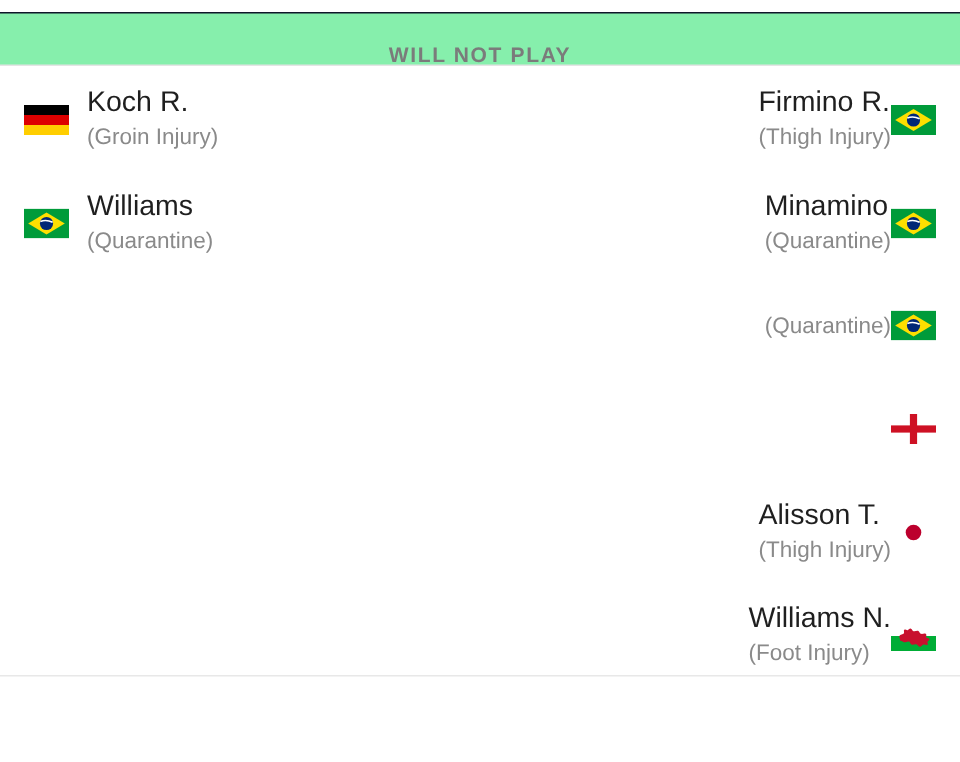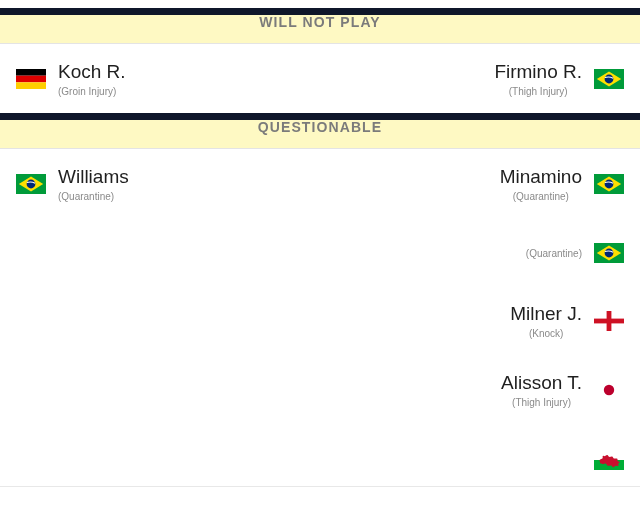--- a/index.html
+++ b/index.html
@@ -25,25 +25,25 @@
 
   
   .top-gap {
     height: 8px;
     background: #ffffff;
   }
 
   
   .section-header {
     height: 36px;
-    background: #fef9c3;
-    border-top: 7px solid #0f172a;
+    background: #86efac;
+    border-top: 1px solid #0f172a;
     border-bottom: 1px solid #e4e4e4;
     display: flex;
-    align-items: flex-start;
+    align-items: flex-end;
     justify-content: center;
     box-sizing: border-box;
   }
   .section-header-label {
     font-size: 14px;
     font-weight: bold;
     color: #7b7b7b;
     letter-spacing: 1.1px;
     text-transform: uppercase;
     line-height: 1;
@@ -80,30 +80,30 @@
   }
   .row-half.empty { visibility: hidden; }
 
   .player-text {
     display: flex;
     flex-direction: column;
     justify-content: center;
     line-height: 1.18;
   }
   .row-half.left .player-text { align-items: flex-start; margin-left: 12px; }
-  .row-half.right .player-text { align-items: center; margin-right: 12px; }
+  .row-half.right .player-text { align-items: flex-start; }
 
   .player-name {
     font-size: 19px;
     font-weight: normal;
     color: #1f1f1f;
     white-space: nowrap;
   }
   .player-status {
-    font-size: 10px;
+    font-size: 15px;
     color: #8a8a8a;
     white-space: nowrap;
     margin-top: 2px;
   }
 
   
   .flag {
     width: 30px;
     height: 20px;
     flex: 0 0 30px;
@@ -161,23 +161,20 @@
             <polygon points="15,2.6 27.2,10 15,17.4 2.8,10" fill="#FEDF00"></polygon>
             <circle cx="15" cy="10" r="4.4" fill="#002776"></circle>
             <path d="M10.9 8.6 Q15 7.1 19.1 9.2" stroke="#ffffff" stroke-width="1.1" fill="none"></path>
           </svg>
         </span>
       </div>
     </div>
 
   </div>
 
-  <div class="section-header">
-    <span class="section-header-label">QUESTIONABLE</span>
-  </div>
   <div class="section-body">
 
     <div class="player-row first-row">
       <div class="row-half left">
         <span class="flag">
           <svg viewBox="0 0 30 20">
             <rect width="30" height="20" fill="#009B3A"></rect>
             <polygon points="15,2.6 27.2,10 15,17.4 2.8,10" fill="#FEDF00"></polygon>
             <circle cx="15" cy="10" r="4.4" fill="#002776"></circle>
             <path d="M10.9 8.6 Q15 7.1 19.1 9.2" stroke="#ffffff" stroke-width="1.1" fill="none"></path>
@@ -217,24 +214,20 @@
             <circle cx="15" cy="10" r="4.4" fill="#002776"></circle>
             <path d="M10.9 8.6 Q15 7.1 19.1 9.2" stroke="#ffffff" stroke-width="1.1" fill="none"></path>
           </svg>
         </span>
       </div>
     </div>
 
     <div class="player-row">
       <div class="row-half left empty"></div>
       <div class="row-half right">
-        <span class="player-text">
-          <span class="player-name">Milner J.</span>
-          <span class="player-status">(Knock)</span>
-        </span>
         <span class="flag">
           <svg viewBox="0 0 30 20">
             <rect width="30" height="20" fill="#ffffff"></rect>
             <rect x="0" y="7.6" width="30" height="4.8" fill="#CE1124"></rect>
             <rect x="12.6" y="0" width="4.8" height="20" fill="#CE1124"></rect>
           </svg>
         </span>
       </div>
     </div>
 
@@ -250,20 +243,24 @@
             <rect width="30" height="20" fill="#ffffff"></rect>
             <circle cx="15" cy="10" r="5.2" fill="#BC002D"></circle>
           </svg>
         </span>
       </div>
     </div>
 
     <div class="player-row">
       <div class="row-half left empty"></div>
       <div class="row-half right">
+        <span class="player-text">
+          <span class="player-name">Williams N.</span>
+          <span class="player-status">(Foot Injury)</span>
+        </span>
         <span class="flag">
           <svg viewBox="0 0 30 20">
             <rect x="0" y="0" width="30" height="10" fill="#ffffff"></rect>
             <rect x="0" y="10" width="30" height="10" fill="#00AD36"></rect>
             <path d="M6 13.2 C6.4 11.6 5.2 11.2 5.6 10.1 C6.2 8.7 8 9.3 8.6 8.2
                      C9.1 7.3 8.1 6.5 8.9 5.9 C9.6 5.4 10.3 6.3 11 6.1
                      C11.9 5.9 12.2 4.8 13.3 5.1 C14.2 5.3 14.1 6.5 15 6.8
                      C16.1 7.2 17.2 6.1 18.3 6.6 C19.1 7 19 8.2 19.9 8.5
                      C21 8.9 22.4 7.9 23.3 8.7 C24 9.3 23.1 10.3 23.6 11
                      C24.1 11.7 25.4 11.3 25.6 12.1 C25.8 12.9 24.5 13.1 24.3 13.9

